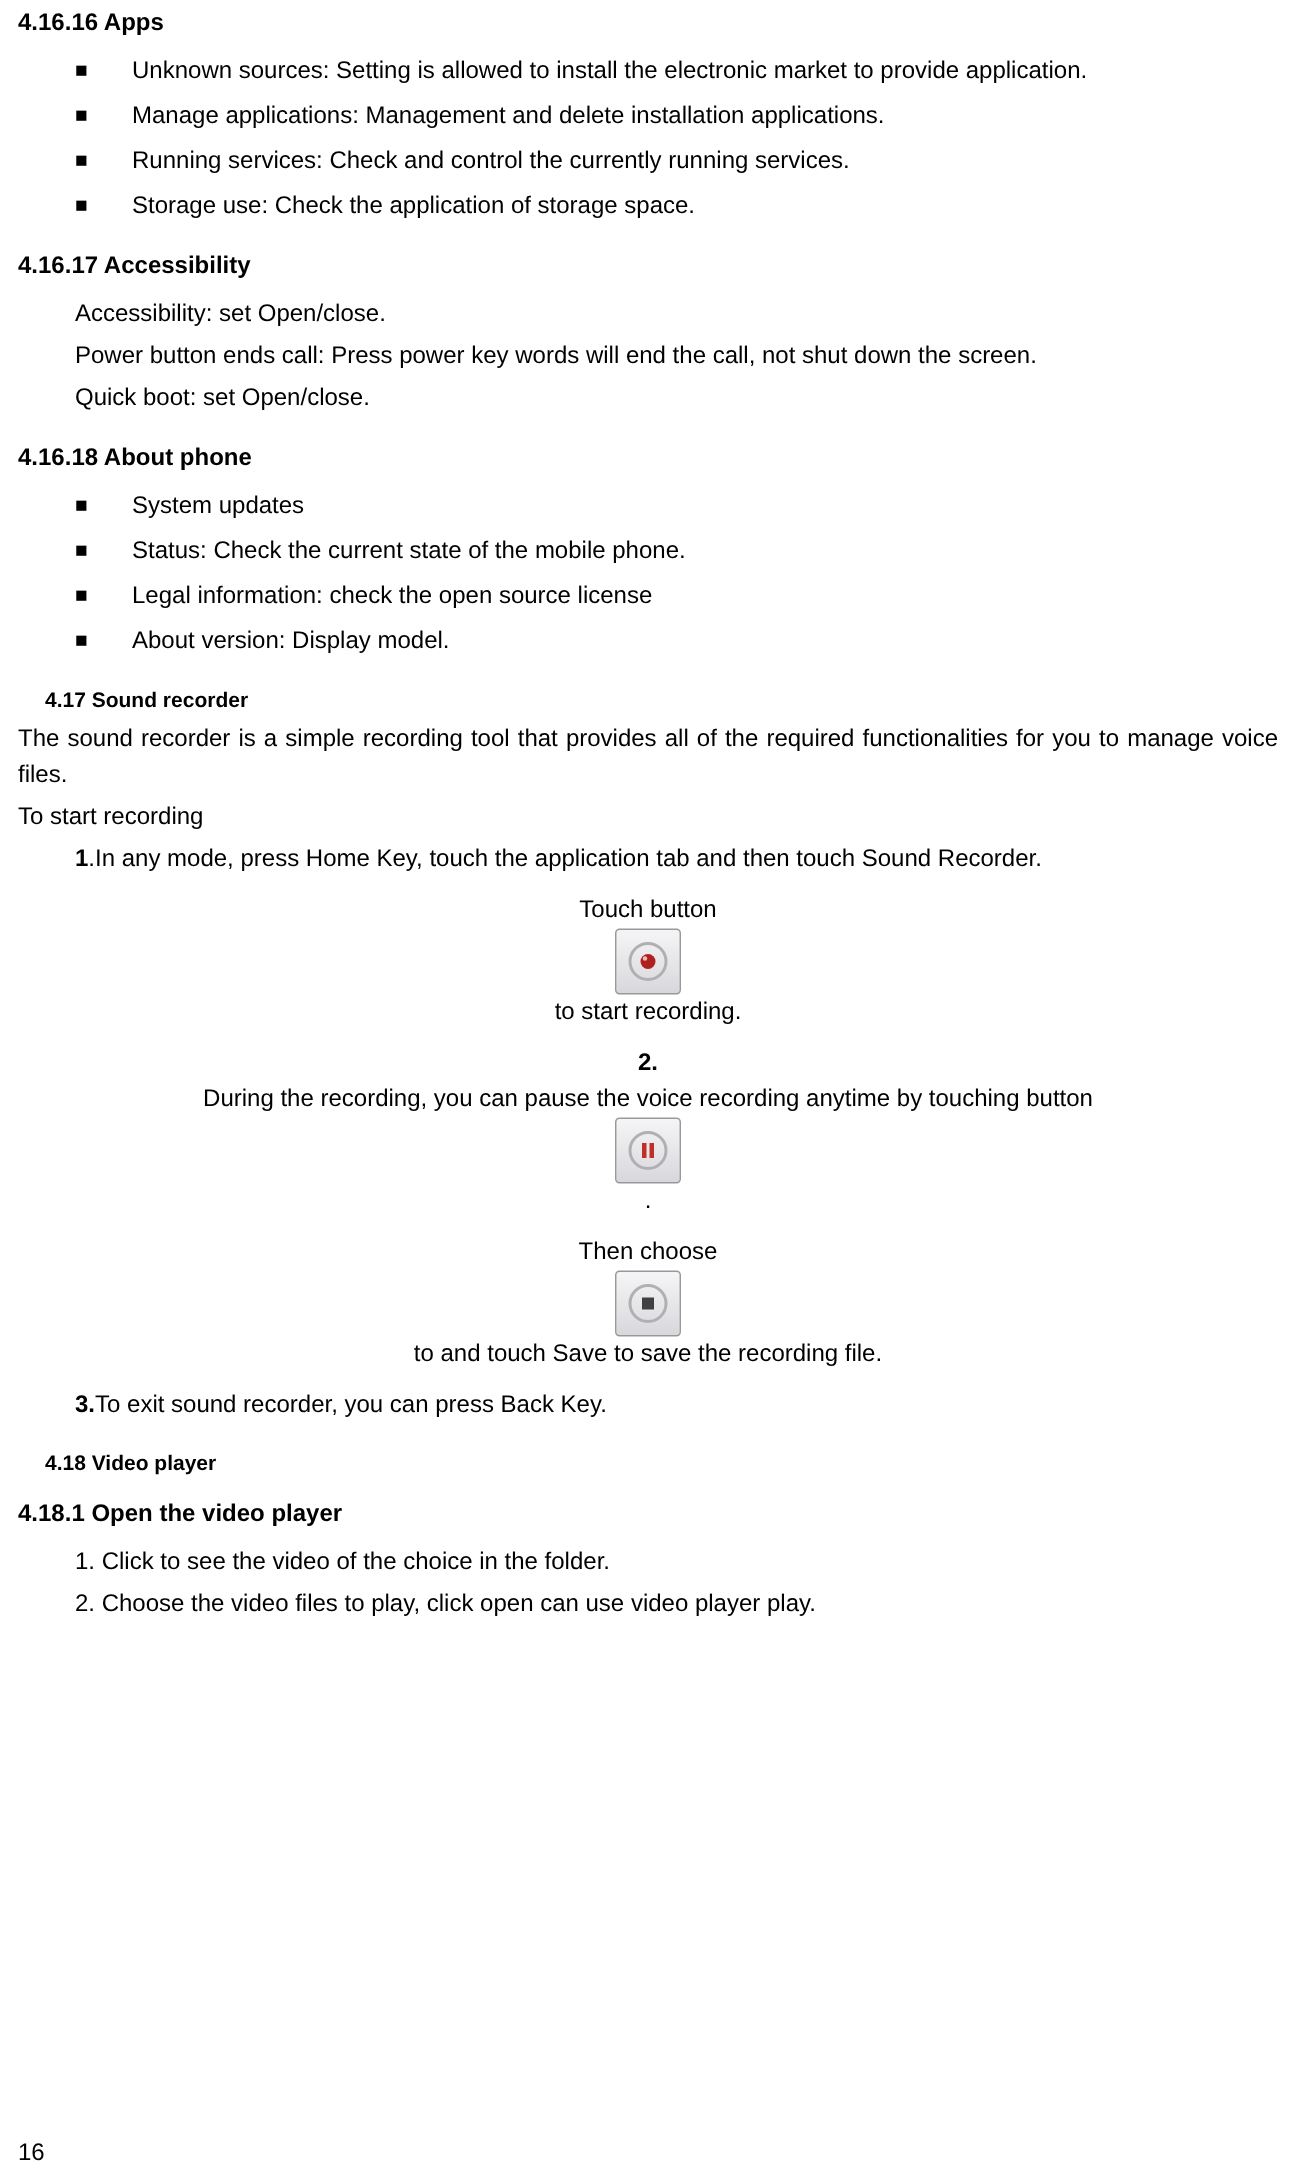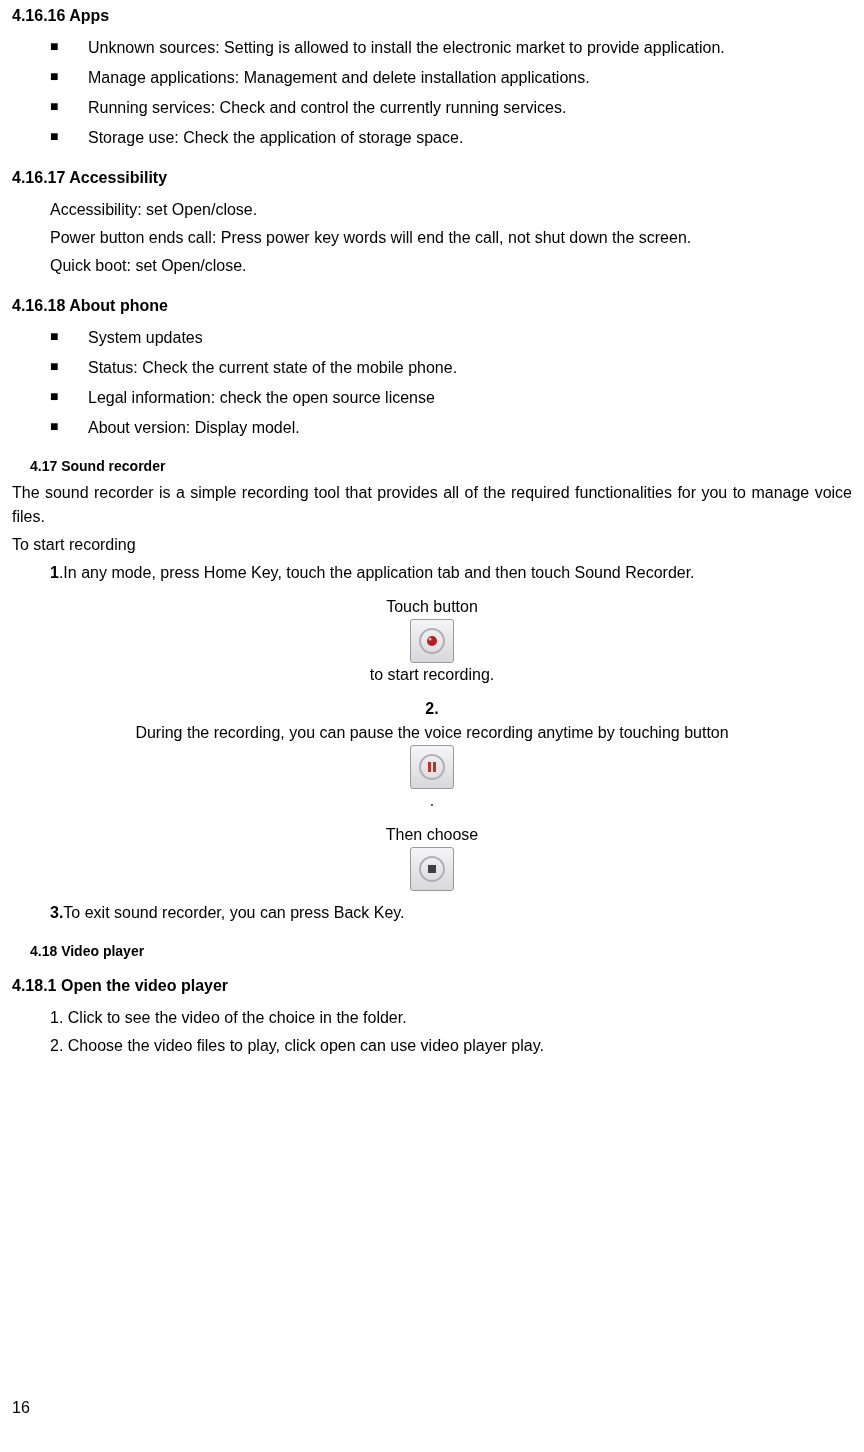--- a/index.html
+++ b/index.html
@@ -67,21 +67,21 @@
       background: linear-gradient(to bottom, #f5f5f7, #d8d8dc);
       border-radius: 3px;
       display: inline-flex;
       align-items: center;
       justify-content: center;
       margin: 0 6px;
       vertical-align: middle;
     }
     .page-number {
       position: fixed;
-      bottom: 32px;
+      bottom: 4px;
       left: 12px;
       font-size: 16px;
     }
     .justify {
       text-align: justify;
     }
   </style>
 </head>
 <body>
 
@@ -141,20 +141,21 @@
 </div>
 
 <div class="inline-line">
   <span>Then choose </span>
   <span class="icon-box">
     <svg width="30" height="30" viewBox="0 0 30 30">
       <circle cx="15" cy="15" r="12" fill="none" stroke="#b0b0b4" stroke-width="2"></circle>
       <rect x="11" y="11" width="8" height="8" fill="#404040"></rect>
     </svg>
   </span>
+  <span>  to and touch Save to save the recording file.</span>
 </div>
 
 <div class="numbered-para">
   <b>3.</b><span>To exit sound recorder, you can press Back Key.</span>
 </div>
 
 <div class="subsection-heading">4.18  Video player</div>
 
 <div class="section-heading" style="margin-top:12px">4.18.1  Open the video player</div>
 <div class="plain-para">1. Click to see the video of the choice in the folder.</div>

